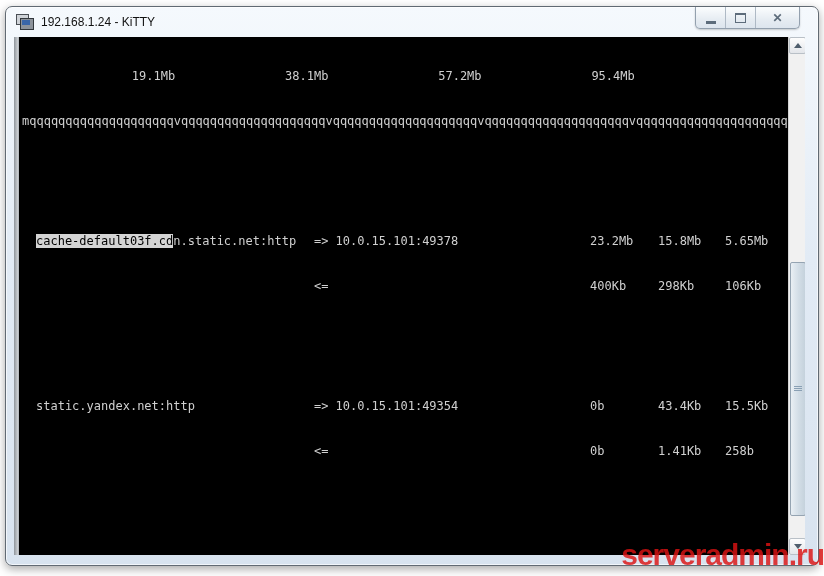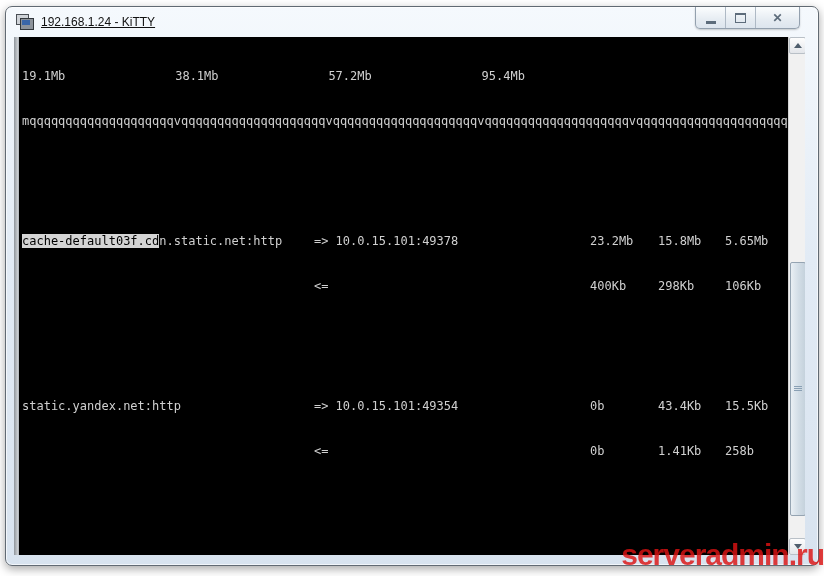--- a/index.html
+++ b/index.html
@@ -15,21 +15,21 @@
     box-shadow:0 3px 10px rgba(0,0,0,.35), inset 0 0 0 1px rgba(255,255,255,.65);
   }
   .titlebar{
     position:absolute;left:0;top:0;right:0;height:29px;
     display:flex;align-items:center;padding-left:10px;box-sizing:border-box;
   }
   .title-icon{width:18px;height:16px;position:relative;margin-right:7px;flex:0 0 auto;}
   .title-icon .mon1{position:absolute;left:0;top:0;width:11px;height:9px;background:#cfd3d8;border:1px solid #4a4f55;}
   .title-icon .mon2{position:absolute;left:4px;top:4px;width:12px;height:10px;background:#8d939b;border:1px solid #33383d;}
   .title-icon .scr{position:absolute;left:6px;top:6px;width:8px;height:5px;background:#3a66a8;}
-  .title-text{font-size:12px;color:#111;white-space:nowrap;text-decoration:underline;}
+  .title-text{font-size:12px;color:#111;white-space:nowrap;}
   .win-btns{
     position:absolute;right:18px;top:0;height:21px;display:flex;
     border:1px solid #93a0ae;border-top:none;border-radius:0 0 5px 5px;overflow:hidden;
     background:linear-gradient(#fbfdfe,#e6ecf2 60%,#dde5ee);
     box-shadow:0 1px 2px rgba(0,0,0,.2);
   }
   .wbtn{width:29px;height:21px;display:flex;align-items:center;justify-content:center;
     border-right:1px solid #aeb9c5;cursor:default;}
   .wbtn:last-child{border-right:none;width:43px;}
   .glyph-min{width:10px;height:3px;border-bottom:3px solid #5d6c7b;margin-top:6px;}
@@ -42,26 +42,26 @@
   }
   .term-edge{position:absolute;left:0;top:0;bottom:0;width:5px;
     background:linear-gradient(90deg,#8f959b,#c8ccd0 70%,#aeb3b8);}
   .term-content{
     position:absolute;left:5px;top:0;right:17px;bottom:0;
     padding:2px 0 0 3px;box-sizing:border-box;overflow:hidden;
     font-family:"DejaVu Sans Mono",monospace;font-size:12px;line-height:15px;
     color:#d0d0d0;white-space:pre;
   }
   .scale-row{display:flex;height:15px;}
-  .scale-row span{width:20%;text-align:left;display:inline-block;}
+  .scale-row span{width:20%;text-align:right;display:inline-block;}
   .divider{height:15px;overflow:hidden;}
   .tline{display:grid;grid-template-columns:292px 1fr 68px 67px 63px;height:15px;}
   .tline .cell{text-align:left;}
   .arrow{margin-right:7px;}
-  .inv{background:#d4d4d4;color:#000;}
+  .inv{background:#d4d4d4;color:#000;margin-left:14px;}
   
   .scrollbar{position:absolute;right:0;top:0;bottom:0;width:17px;background:#f1f1f1;
     border-left:1px solid #d5d5d5;box-sizing:border-box;}
   .sb-btn{position:absolute;left:0;width:17px;height:17px;box-sizing:border-box;
     border:1px solid #b9c0c7;border-radius:2px;
     background:linear-gradient(#fdfdfd,#e3e6ea);display:flex;align-items:center;justify-content:center;}
   .sb-up{top:0;}
   .sb-down{bottom:0;}
   .tri-up{width:0;height:0;border-left:4px solid transparent;border-right:4px solid transparent;border-bottom:5px solid #4f5e6d;}
   .tri-down{width:0;height:0;border-left:4px solid transparent;border-right:4px solid transparent;border-top:5px solid #4f5e6d;}

